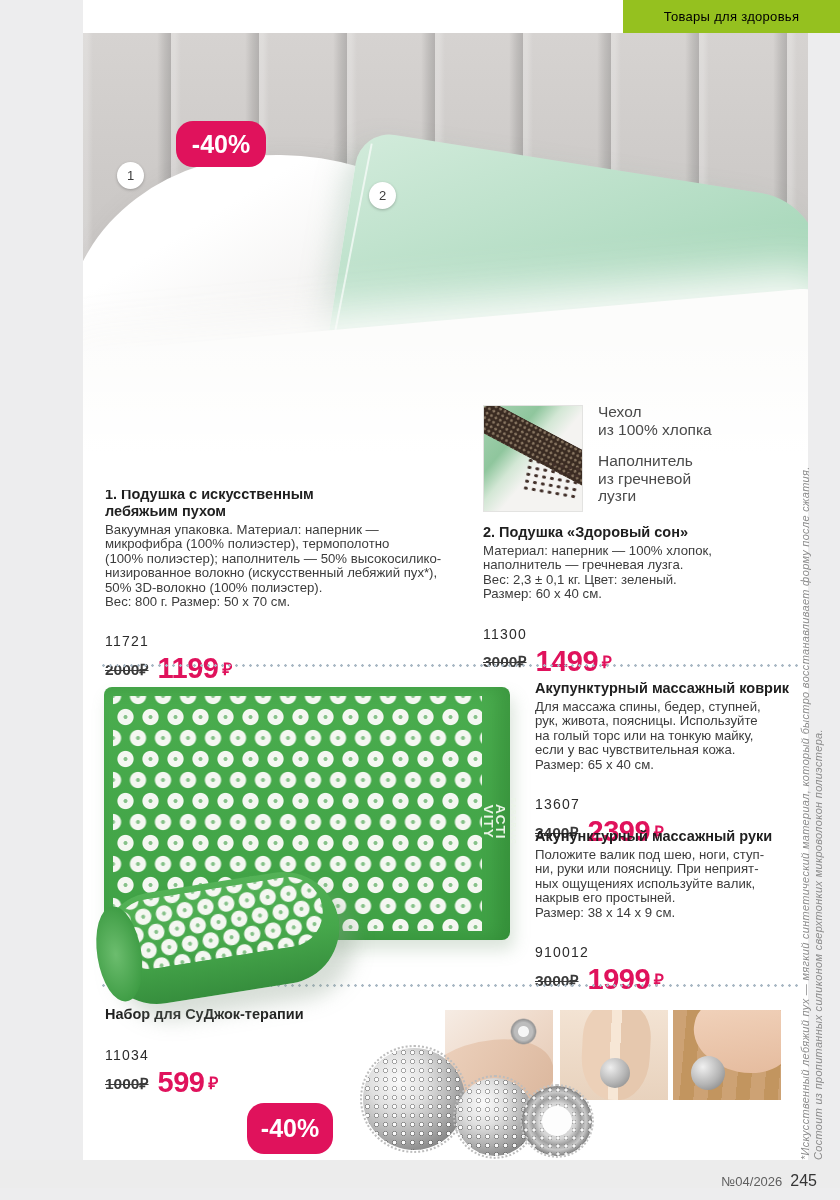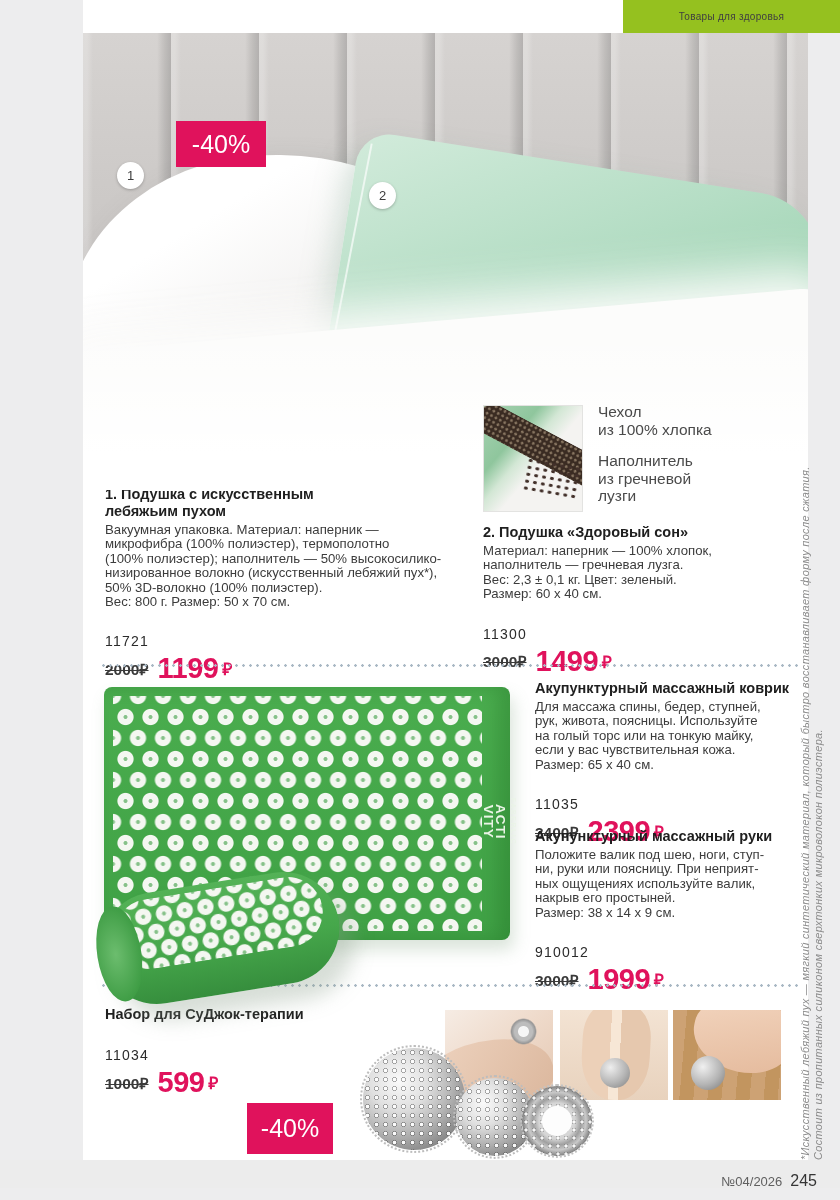--- a/index.html
+++ b/index.html
@@ -3,21 +3,21 @@
 <meta charset="utf-8">
 <style>
   html,body{margin:0;padding:0;background:#e9e9ea;}
   .stage{position:relative;width:840px;height:1200px;overflow:hidden;
          font-family:"Liberation Sans",sans-serif;background:#ededee;}
   .card{position:absolute;left:83px;top:0;width:725px;height:1160px;background:#fff;}
 
   
   .green-band{position:absolute;left:623px;top:0;width:217px;height:33px;background:#95c11f;
               display:flex;align-items:center;justify-content:center;z-index:8;}
-  .green-band span{color:#404040;font-size:10px;letter-spacing:.3px;}
+  .green-band span{color:#000000;font-size:13px;letter-spacing:.3px;}
 
   
   .hero{position:absolute;left:83px;top:33px;width:725px;height:457px;overflow:hidden;
         background:linear-gradient(180deg,#d6d3d1 0%,#c7c4c2 55%,#d2cfcd 100%);}
   .headboard{position:absolute;inset:0 0 28% 0;
         background:repeating-linear-gradient(90deg,rgba(255,255,255,.22) 0 4px,rgba(0,0,0,0) 10px 74px,rgba(0,0,0,.10) 82px,rgba(0,0,0,.16) 88px);}
   .pillow-white{position:absolute;left:-18px;top:122px;width:405px;height:325px;z-index:1;
         background:linear-gradient(155deg,#ffffff 25%,#f2f1f0 55%,#dfdedc 85%);
         border-radius:48% 52% 46% 54%/52% 44% 56% 48%;transform:rotate(-7deg);
         box-shadow:10px 16px 30px rgba(110,110,108,.35);}
@@ -27,22 +27,22 @@
         background:linear-gradient(150deg,#d2ebdb 0%,#b4ddc4 40%,#97d0ac 75%,#8ac7a0 100%);
         border-radius:34px 70px 42px 60px;transform:rotate(9deg);
         box-shadow:-6px 16px 30px rgba(130,170,145,.35);}
   .pillow-green::after{content:"";position:absolute;left:7px;top:12px;bottom:10px;width:2px;
         background:rgba(255,255,255,.65);transform:rotate(2deg);}
   .sheets{position:absolute;left:-30px;width:800px;bottom:-90px;height:260px;background:#fcfcfb;
         transform:rotate(-5deg);border-radius:40px;z-index:3;
         box-shadow:0 -22px 45px rgba(252,252,251,.95);}
   .sheet-glow{position:absolute;left:0;right:0;bottom:0;height:160px;z-index:4;
         background:linear-gradient(180deg,rgba(255,255,255,0),#ffffff 78%);}
-  .badge{background:#e0125c;color:#fff;font-weight:normal;display:flex;align-items:center;
-        justify-content:center;z-index:6;}
+  .badge{background:#e0125c;color:#fff;font-weight:bold;display:flex;align-items:center;
+        justify-content:center;z-index:6;border-radius:17px;}
   .hero-badge{position:absolute;left:93px;top:88px;width:90px;height:46px;font-size:25px;}
   .marker{position:absolute;width:27px;height:27px;border-radius:50%;background:#fff;z-index:6;
         display:flex;align-items:center;justify-content:center;font-size:13px;color:#3c3c3c;
         box-shadow:0 1px 3px rgba(0,0,0,.25);}
   .m1{left:34px;top:129px;} .m2{left:286px;top:149px;}
 
   
   .prod{position:absolute;color:#3c3c3c;}
   .p1{left:105px;top:486px;width:390px;}
   .p2{left:483px;top:524px;width:310px;}
@@ -231,21 +231,21 @@
     <div class="discs"></div>
   </div>
 
   <section class="prod p-mat">
     <h3 class="title">Акупунктурный массажный коврик</h3>
     <p class="desc">Для массажа спины, бедер, ступней,
 рук, живота, поясницы. Используйте
 на голый торс или на тонкую майку,
 если у вас чувствительная кожа.
 Размер: 65 x 40 см.</p>
-    <div class="article">11035</div>
+    <div class="article">13607</div>
     <div class="prices">
       <span class="old">3400₽</span>
       <span class="new">2399</span>
       <span class="cur">₽</span>
     </div>
   </section>
 
   <section class="prod p-roller">
     <h3 class="title">Акупунктурный массажный руки</h3>
     <p class="desc">Положите валик под шею, ноги, ступ-

